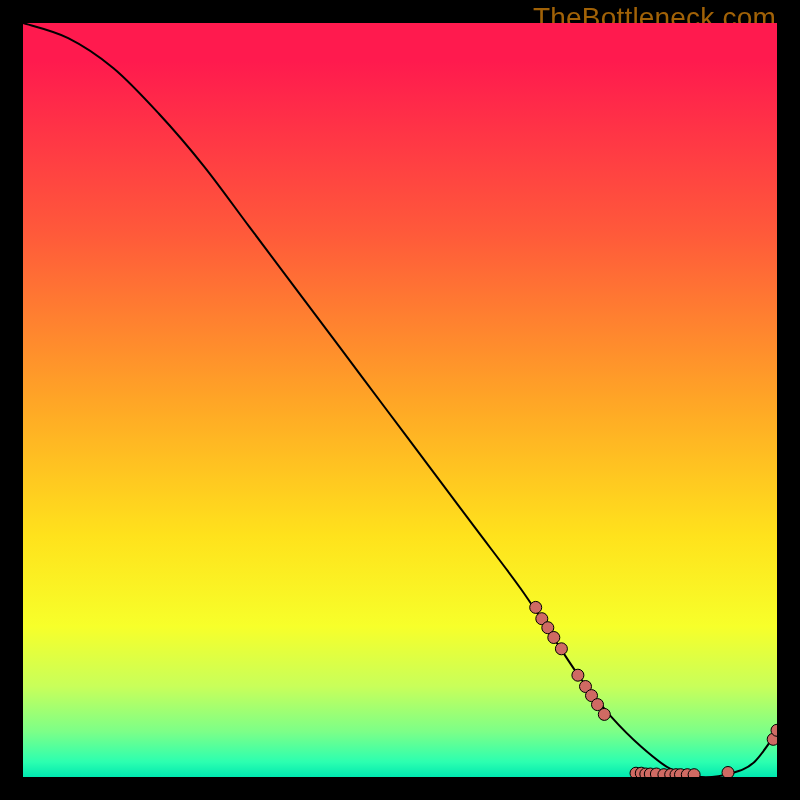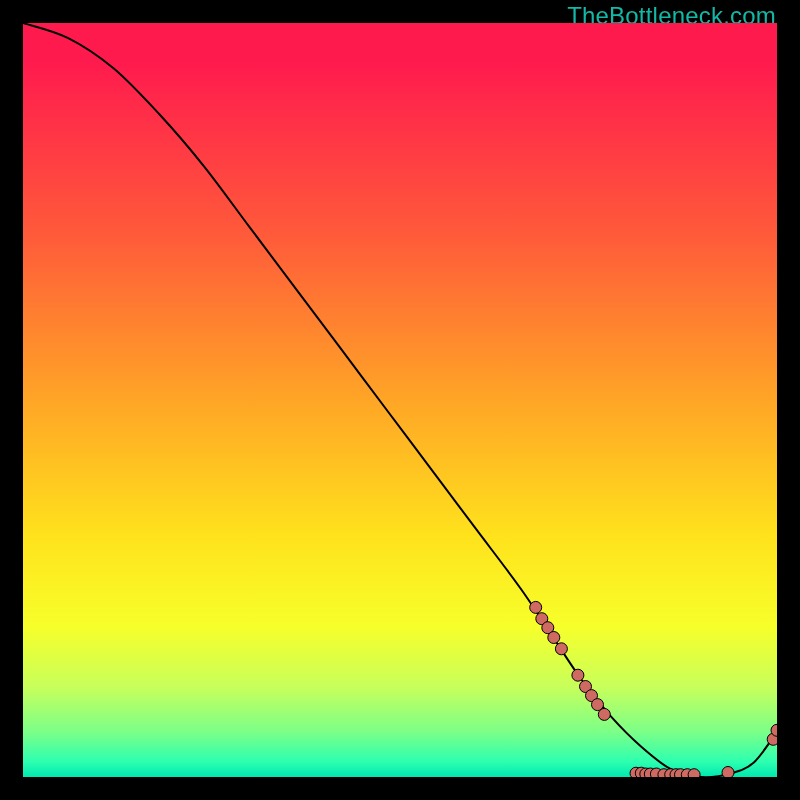--- a/index.html
+++ b/index.html
@@ -44,22 +44,22 @@
   svg.curve {
     position: absolute;
     inset: 0;
     width: 100%;
     height: 100%;
   }
   .watermark {
     position: absolute;
     top: 2px;
     right: 24px;
-    color: #14b8a6;
-    font-size: 24px;
+    color: #a16207;
+    font-size: 28px;
     letter-spacing: 0.2px;
     user-select: none;
   }
 </style>
 </head>
 <body>
 
 <div class="stage">
   <div class="watermark">TheBottleneck.com</div>
 

